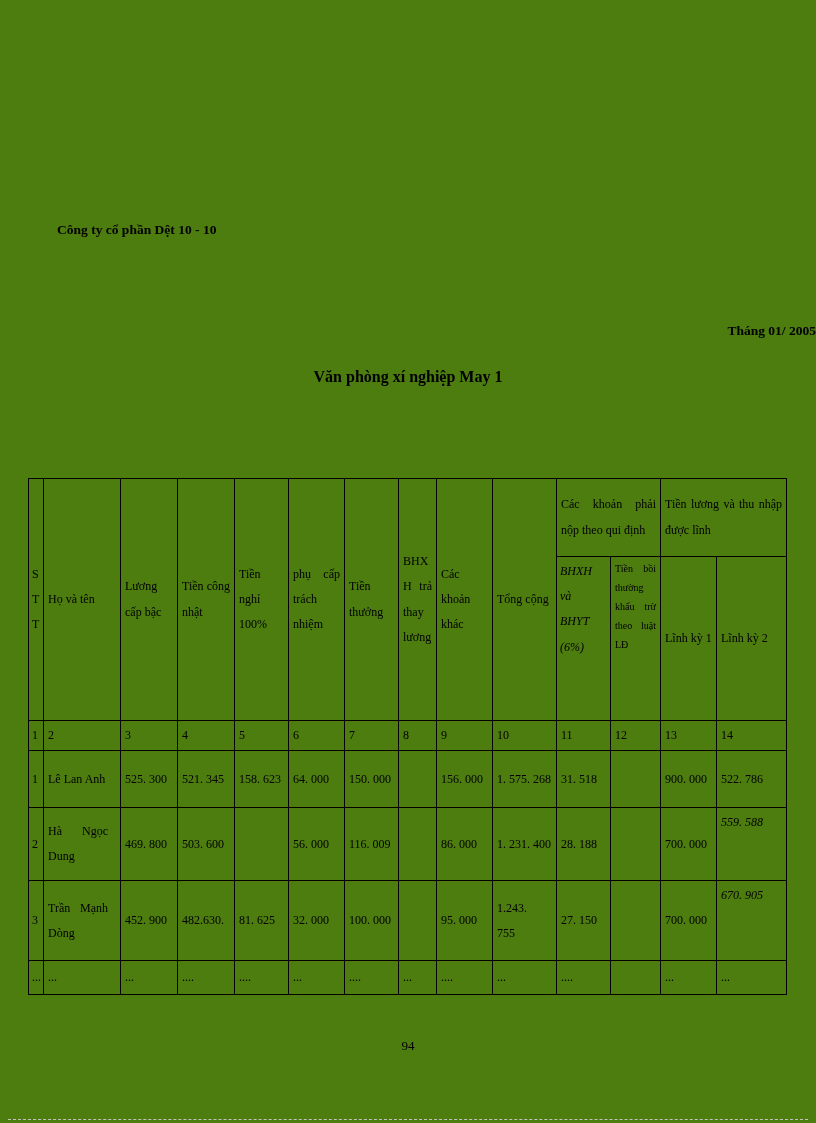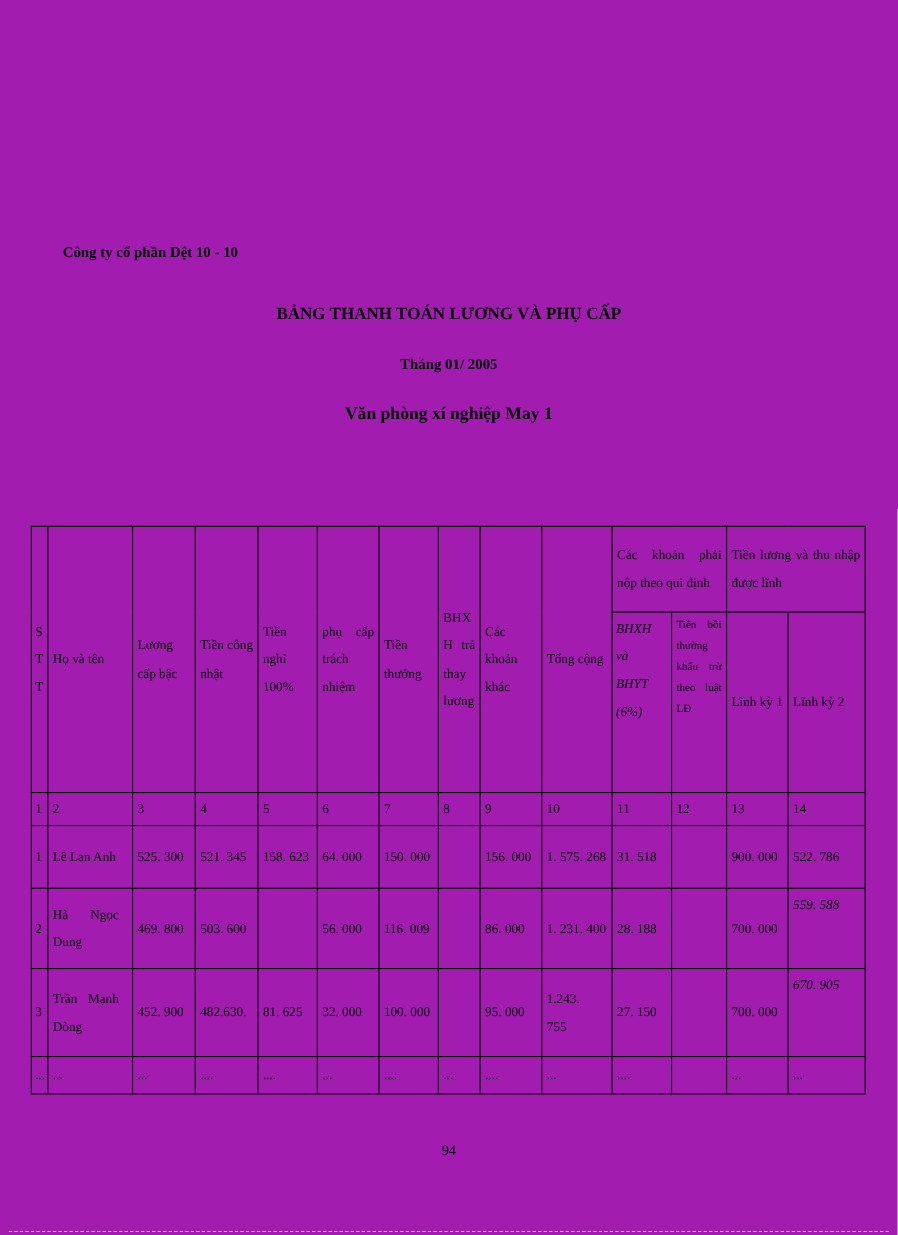--- a/index.html
+++ b/index.html
@@ -1,36 +1,36 @@
 <!DOCTYPE html>
 <html><head>
 <meta charset="utf-8">
 <style>
   * { margin: 0; padding: 0; box-sizing: border-box; }
   html, body { background: #e8e8e8; }
   .page {
     position: relative;
     width: 816px; height: 1123px;
     margin: 0 auto;
-    background: #a21caf;
+    background: #4d7c0f;
     font-family: "Liberation Serif", "DejaVu Serif", serif;
     color: #000;
     overflow: hidden;
   }
   .company {
     position: absolute; left: 57px; top: 222px;
     font-size: 13.5px; font-weight: bold;
   }
   .doc-title {
     position: absolute; left: 0; right: 0; top: 277px;
     text-align: center; font-size: 15.5px; font-weight: bold;
   }
   .doc-period {
     position: absolute; left: 0; right: 0; top: 323px;
-    text-align: center; font-size: 13.5px; font-weight: bold;
+    text-align: right; font-size: 13.5px; font-weight: bold;
   }
   .doc-dept {
     position: absolute; left: 0; right: 0; top: 368px;
     text-align: center; font-size: 16px; font-weight: bold;
   }
   table.payroll {
     position: absolute; left: 28px; top: 478px;
     width: 758px;
     border-collapse: collapse;
     table-layout: fixed;
@@ -69,21 +69,20 @@
     position: absolute; left: 8px; right: 8px; bottom: 3px;
     border-top: 1px dashed #c3c3c3;
   }
 </style>
 </head>
 <body>
 
 <div class="page">
 
   <div class="company">Công ty cổ phần Dệt 10 - 10</div>
-  <div class="doc-title">BẢNG THANH TOÁN LƯƠNG VÀ PHỤ CẤP</div>
   <div class="doc-period">Tháng 01/ 2005</div>
   <div class="doc-dept">Văn phòng xí nghiệp May 1</div>
 
   <table class="payroll">
     <colgroup>
       <col style="width:15px">
         <col style="width:77px">
         <col style="width:57px">
         <col style="width:57px">
       <col style="width:54px">

